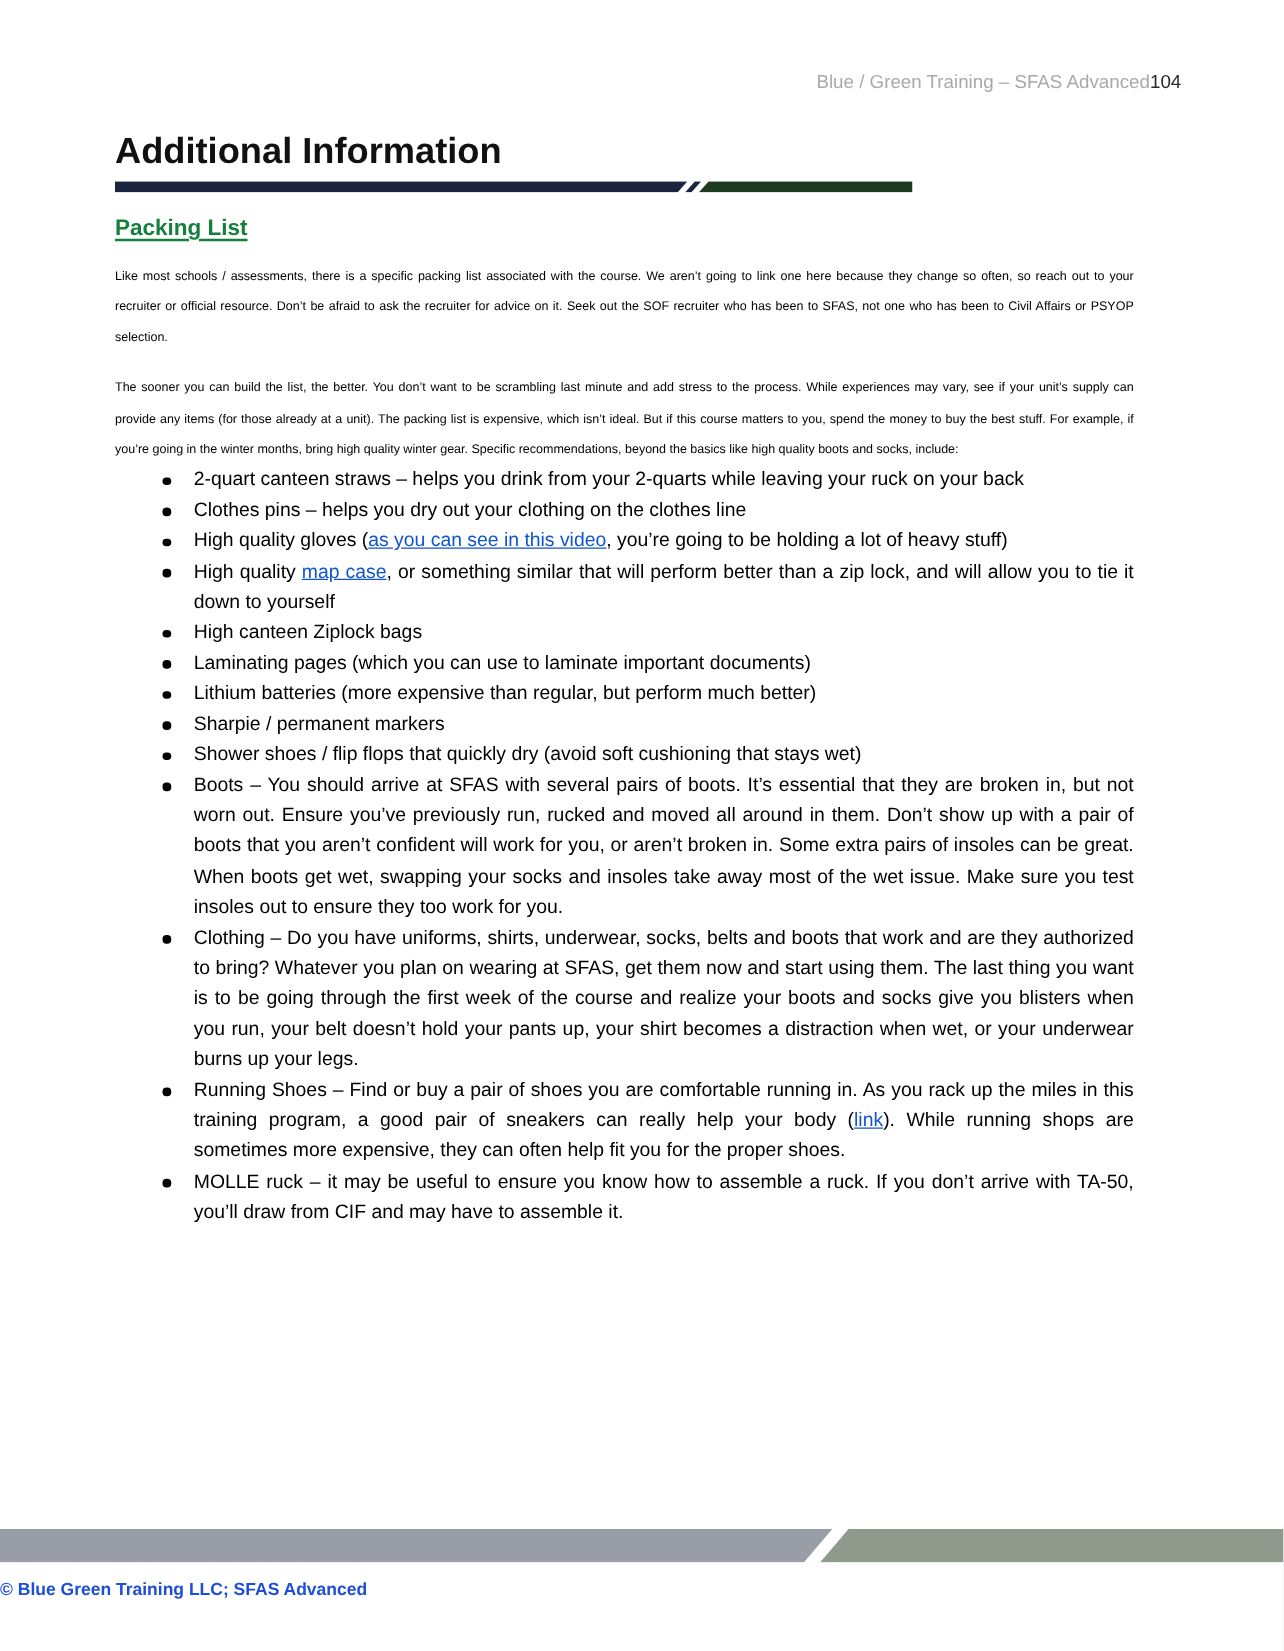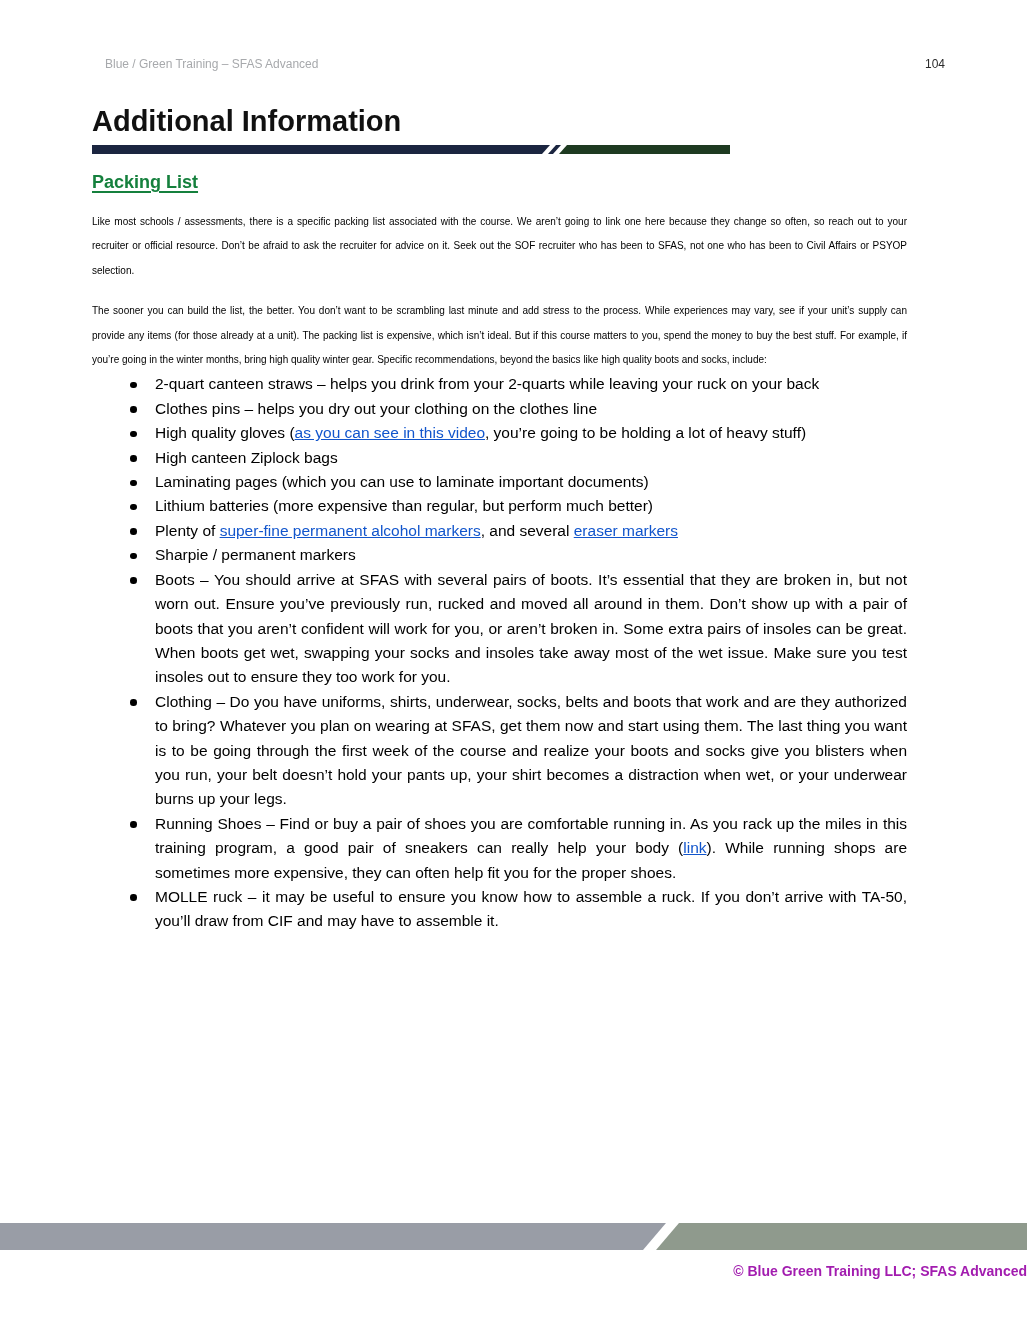--- a/index.html
+++ b/index.html
@@ -15,22 +15,22 @@
     position:relative;
     width:1027px;height:1321px;
     background:#ffffff;
     font-family:"Liberation Sans",sans-serif;
     color:#000;
     overflow:hidden;
     margin:0 auto;
   }
   .header-row{
     position:absolute;top:57px;left:105px;right:82px;
-    display:flex;justify-content:space-between;align-items:baseline;
-    font-size:12px;
+    display:flex;justify-content:flex-end;align-items:baseline;
+    font-size:15px;
   }
   .running-header{color:var(--header-gray);}
   .pagenum{color:#2b2b2b;}
   .content{
     position:absolute;top:0;left:92px;width:815px;
   }
   h1.title{
     margin:104px 0 0 0;
     font-size:29px;line-height:34px;font-weight:700;color:#111;
     letter-spacing:0px;
@@ -76,22 +76,22 @@
     color:var(--link-blue);
     text-decoration:underline;
     cursor:pointer;
   }
   .footer-bar{position:absolute;left:0;top:1223px;width:1027px;height:27px;}
   .footer-bar div{position:absolute;top:0;left:0;width:1027px;height:27px;}
   .fbar-gray{background:var(--footer-gray);clip-path:polygon(0 0,666px 0,643px 100%,0 100%);}
   .fbar-green{background:var(--footer-sage);clip-path:polygon(679px 0,1027px 0,1027px 100%,656px 100%);}
   .footer-text{
     position:absolute;top:1263px;left:0;width:1027px;
-    text-align:right;
-    font-size:14px;font-weight:700;color:#a21caf;
+    text-align:left;
+    font-size:14px;font-weight:700;color:#1d4ed8;
   }
 </style>
 </head>
 <body>
 
 <div class="page">
 
   <div class="header-row">
     <span class="running-header">Blue / Green Training – SFAS Advanced</span>
     <span class="pagenum">104</span>
@@ -108,25 +108,26 @@
 
     <h2 class="section-heading">Packing List</h2>
 
     <p class="body-par">Like most schools / assessments, there is a specific packing list associated with the course. We aren’t going to link one here because they change so often, so reach out to your recruiter or official resource. Don’t be afraid to ask the recruiter for advice on it. Seek out the SOF recruiter who has been to SFAS, not one who has been to Civil Affairs or PSYOP selection.</p>
     <p class="body-par">The sooner you can build the list, the better. You don’t want to be scrambling last minute and add stress to the process. While experiences may vary, see if your unit’s supply can provide any items (for those already at a unit). The packing list is expensive, which isn’t ideal. But if this course matters to you, spend the money to buy the best stuff. For example, if you’re going in the winter months, bring high quality winter gear. Specific recommendations, beyond the basics like high quality boots and socks, include:</p>
 
     <ul class="bullets">
         <li><span>2-quart canteen straws – helps you drink from your 2-quarts while leaving your ruck on your back</span></li>
         <li><span>Clothes pins – helps you dry out your clothing on the clothes line</span></li>
         <li><span>High quality gloves (</span><a class="inline-link" href="#">as you can see in this video</a><span>, you’re going to be holding a lot of heavy stuff)</span></li>
+        <li><span>High quality </span><a class="inline-link" href="#">map case</a><span>, or something similar that will perform better than a zip lock, and will allow you to tie it down to yourself</span></li>
         <li><span>High canteen Ziplock bags</span></li>
         <li><span>Laminating pages (which you can use to laminate important documents)</span></li>
         <li><span>Lithium batteries (more expensive than regular, but perform much better)</span></li>
-        <li><span>Plenty of </span><a class="inline-link" href="#">super-fine permanent alcohol markers</a><span>, and several </span><a class="inline-link" href="#">eraser markers</a></li>
         <li><span>Sharpie / permanent markers</span></li>
+        <li><span>Shower shoes / flip flops that quickly dry (avoid soft cushioning that stays wet)</span></li>
       </ul>
 
 
     <ul class="bullets">
         <li><span>Boots – You should arrive at SFAS with several pairs of boots. It’s essential that they are broken in, but not worn out. Ensure you’ve previously run, rucked and moved all around in them. Don’t show up with a pair of boots that you aren’t confident will work for you, or aren’t broken in. Some extra pairs of insoles can be great. When boots get wet, swapping your socks and insoles take away most of the wet issue. Make sure you test insoles out to ensure they too work for you.</span></li>
         <li><span>Clothing – Do you have uniforms, shirts, underwear, socks, belts and boots that work and are they authorized to bring? Whatever you plan on wearing at SFAS, get them now and start using them. The last thing you want is to be going through the first week of the course and realize your boots and socks give you blisters when you run, your belt doesn’t hold your pants up, your shirt becomes a distraction when wet, or your underwear burns up your legs.</span></li>
         <li><span>Running Shoes – Find or buy a pair of shoes you are comfortable running in. As you rack up the miles in this training program, a good pair of sneakers can really help your body (</span><a class="inline-link" href="#">link</a><span>). While running shops are sometimes more expensive, they can often help fit you for the proper shoes.</span></li>
         <li><span>MOLLE ruck – it may be useful to ensure you know how to assemble a ruck. If you don’t arrive with TA-50, you’ll draw from CIF and may have to assemble it.</span></li>
       </ul>
   </div>

